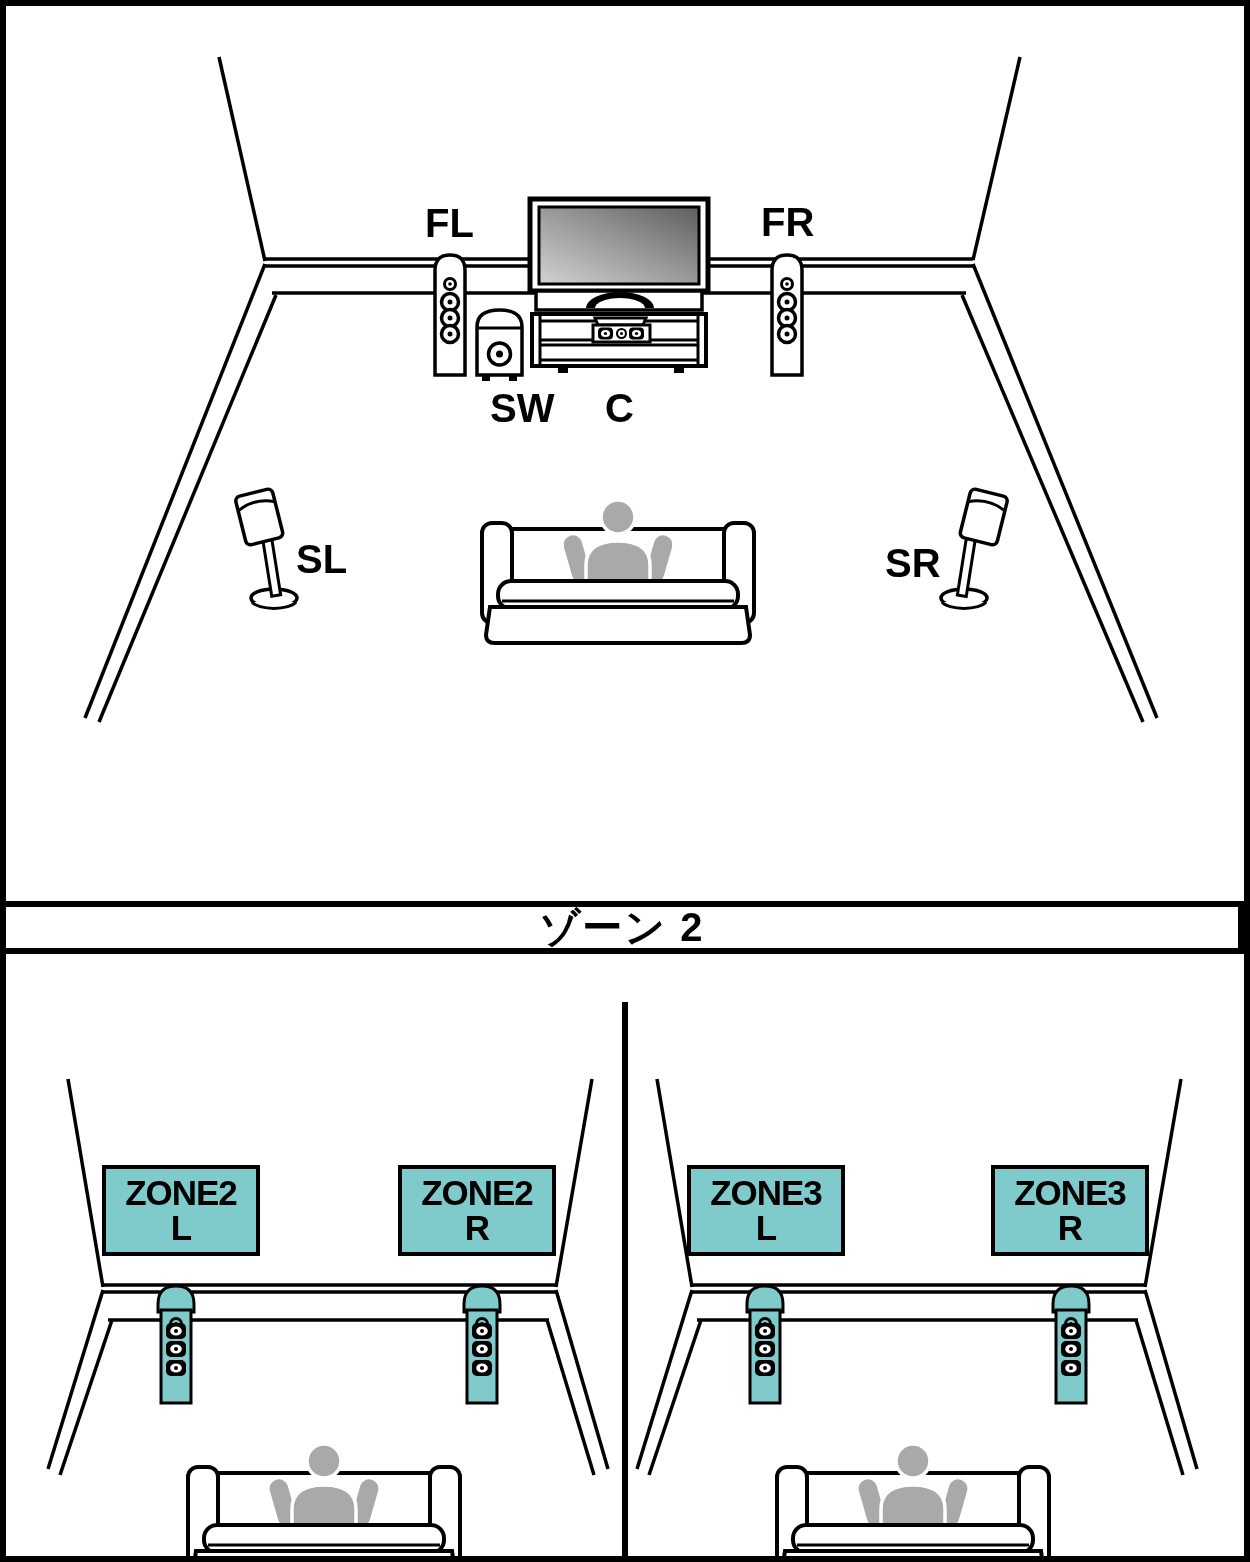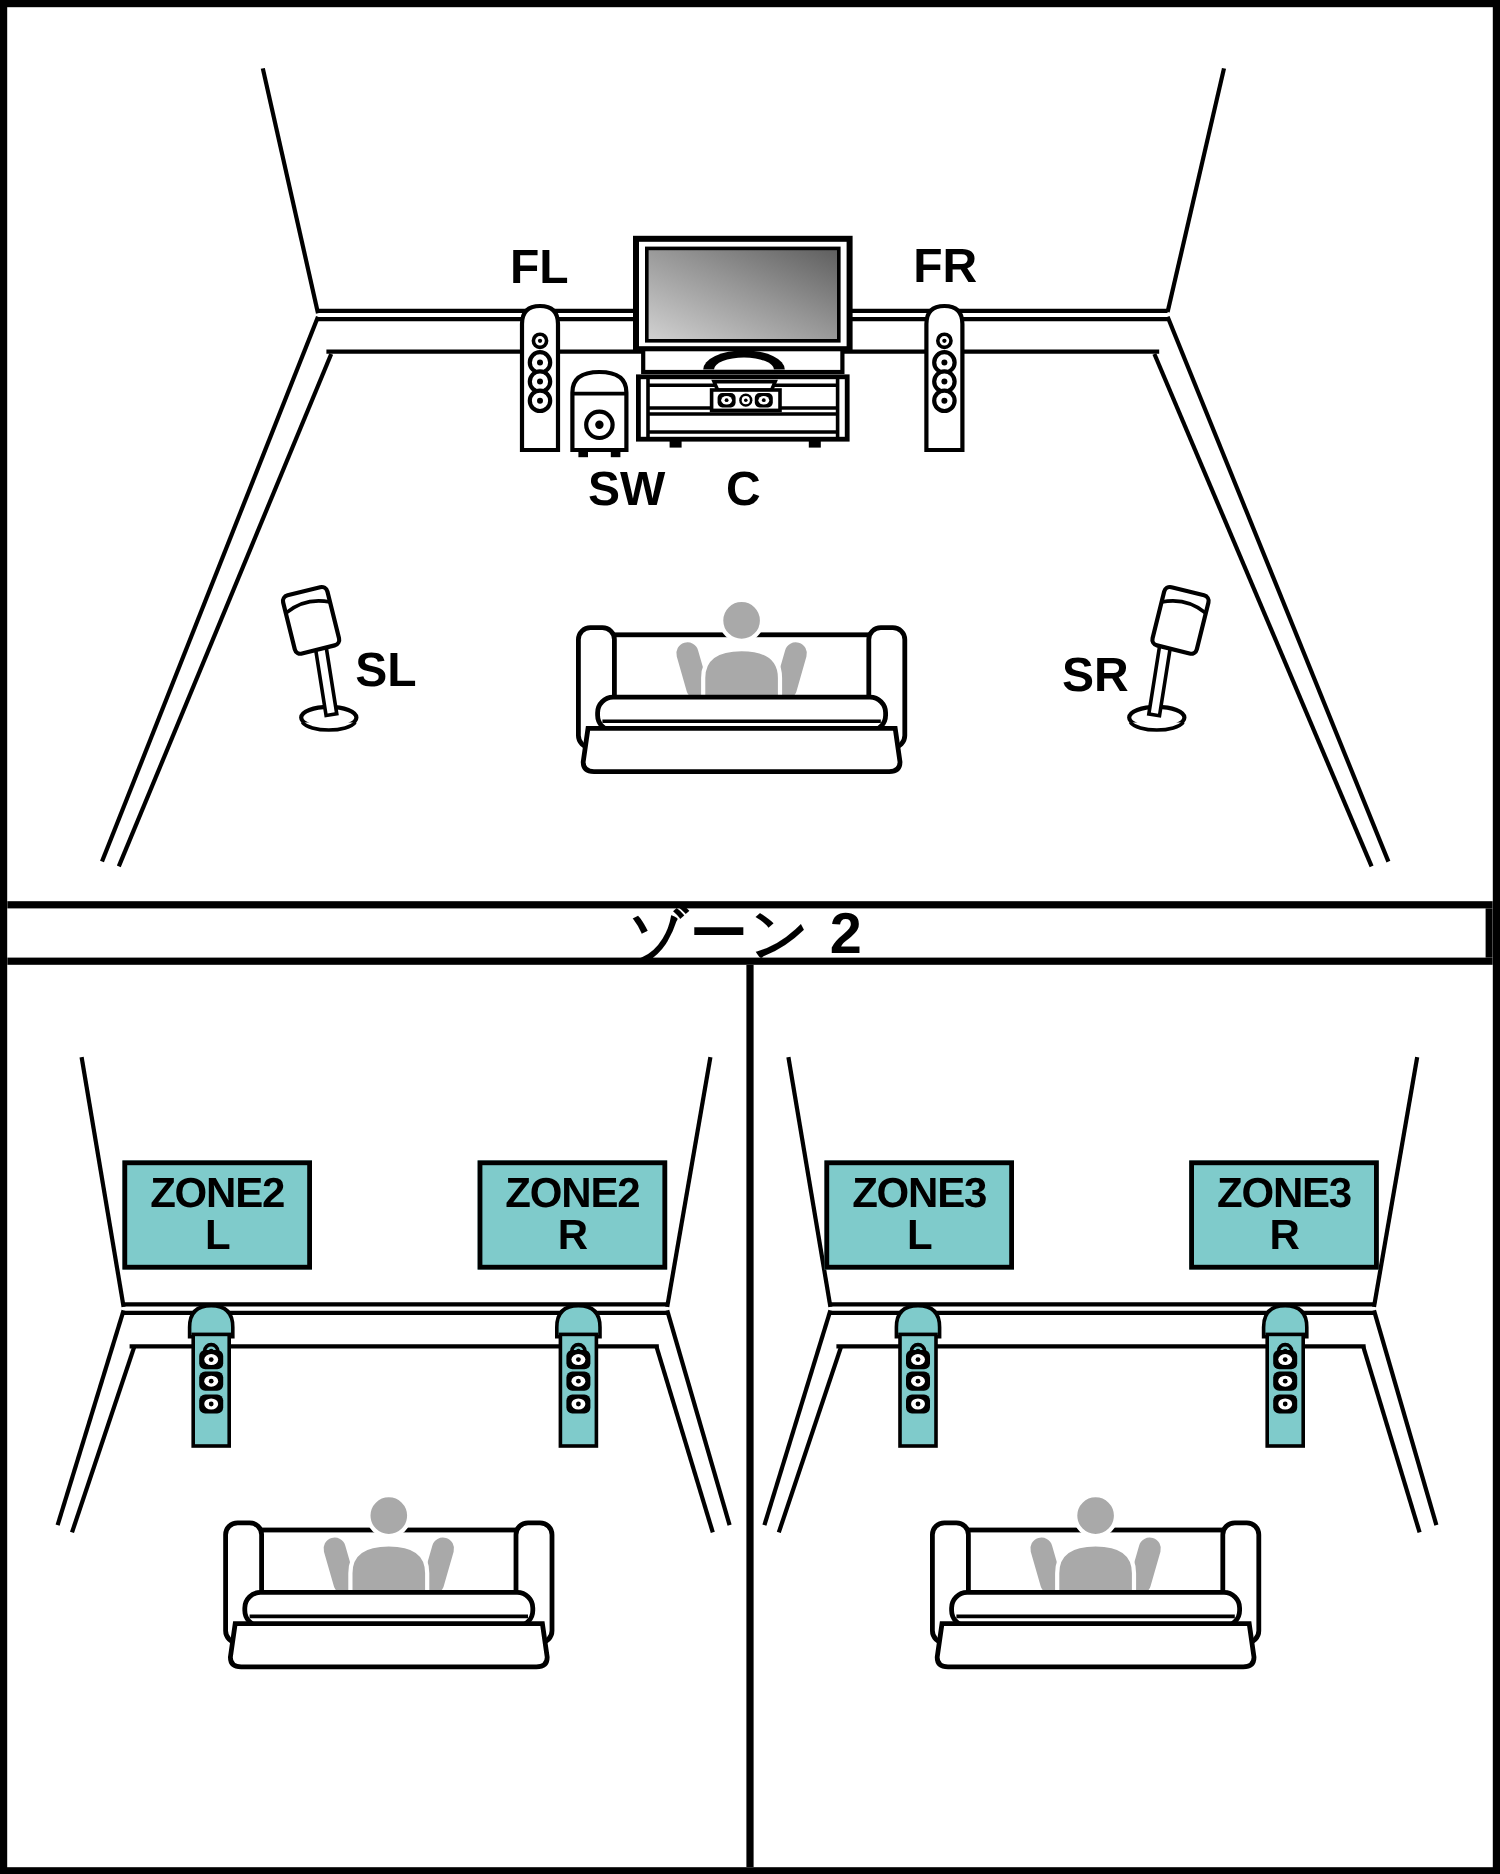--- a/index.html
+++ b/index.html
@@ -3,28 +3,28 @@
 <meta charset="utf-8">
 <style>
   :root { --teal:#7FCBCB; --gray:#A9A9A9; --ink:#000; }
   * { margin:0; padding:0; box-sizing:border-box; }
   html,body { background:#fff; }
   body { font-family:"Liberation Sans","DejaVu Sans",sans-serif; color:var(--ink); }
   .frame { position:relative; width:1250px; height:1562px; border:6px solid var(--ink); background:#fff;
            display:flex; flex-direction:column; overflow:hidden; }
   .main-title { height:47px; border-bottom:6px solid var(--ink); display:flex; align-items:center;
                 justify-content:center; font-weight:bold; font-size:42px; letter-spacing:2px; }
-  .main-room { position:relative; height:751px; border-bottom:6px solid var(--ink); }
+  .main-room { position:relative; height:901px; border-bottom:6px solid var(--ink); }
   .main-room > svg { position:absolute; left:0; top:0; }
   .zones-header { display:flex; height:47px; border-bottom:6px solid var(--ink); }
   .zones-header .zcell { flex:1; display:flex; align-items:center; justify-content:center;
-                         font-weight:bold; font-size:48px; letter-spacing:2px; }
+                         font-weight:bold; font-size:40px; letter-spacing:2px; }
   .zones-header .zcell:first-child { border-right:6px solid var(--ink); }
   .zones-body { display:flex; flex:1; }
-  .zone-panel { position:relative; flex:1; overflow:hidden; }
+  .zone-panel { position:relative; flex:1; overflow:hidden;margin-top:48px; }
   .zone-panel:first-child { border-right:6px solid var(--ink); }
   .zone-panel > svg { position:absolute; top:0; }
   .spk-label { position:absolute; font-weight:bold; font-size:40px; line-height:1; white-space:nowrap; }
   .zone-box { position:absolute; width:158px; height:91px; background:var(--teal); border:4px solid var(--ink);
               display:flex; flex-direction:column; align-items:center; justify-content:center;
               font-weight:bold; font-size:35px; line-height:0.98; letter-spacing:-1px; }
   .teal-fill { fill:var(--teal); }
   .gray-fill { fill:var(--gray); }
 </style>
 </head>

